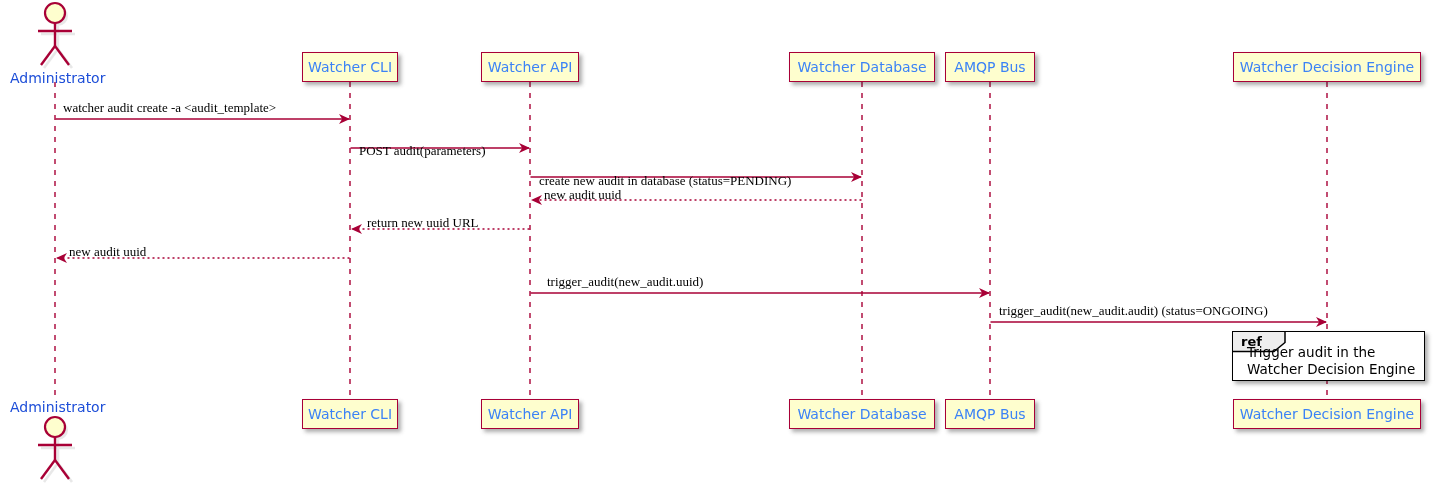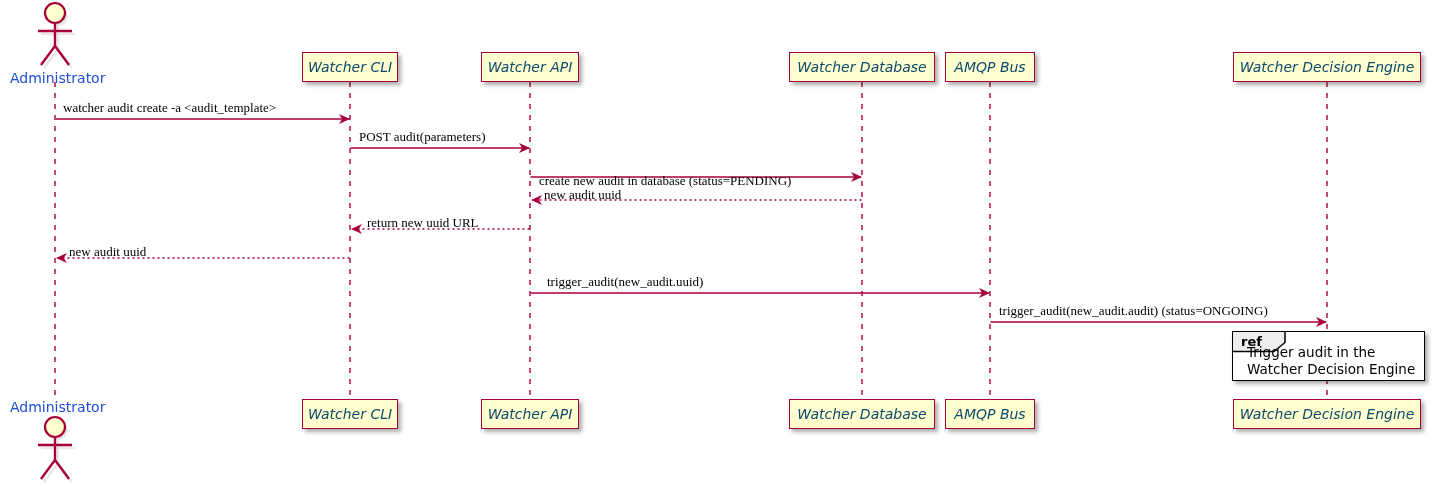--- a/index.html
+++ b/index.html
@@ -25,27 +25,26 @@
     height: 486px;
   }
   .participant-box {
     position: absolute;
     box-sizing: border-box;
     background: #FEFECE;
     border: 1.5px solid #A80036;
     box-shadow: 3px 3px 4px rgba(40,40,40,0.38);
     font-family: "DejaVu Sans", sans-serif;
     font-size: 14px;
-    color: #0c4a6e;
+    color: #3b82f6;
     display: flex;
     align-items: center;
     justify-content: center;
     white-space: nowrap;
     line-height: 1;
-    font-style: italic;
   }
   .actor-label {
     position: absolute;
     font-family: "DejaVu Sans", sans-serif;
     font-size: 14px;
     color: #1d4ed8;
     white-space: nowrap;
   }
   .msg-label {
     position: absolute;
@@ -211,21 +210,21 @@
   <div class="participant-box" style="left:945px; top:399px; width:90px; height:30px;">
     <span>AMQP Bus</span>
   </div>
 
   <div class="participant-box" style="left:1233px; top:399px; width:188px; height:30px;">
     <span>Watcher Decision Engine</span>
   </div>
 
   <div class="msg-label" style="left:63px; top:101px;">watcher audit create -a &lt;audit_template&gt;</div>
 
-  <div class="msg-label" style="left:359px; top:130px;text-align:center;">POST audit(parameters)</div>
+  <div class="msg-label" style="left:359px; top:144px;text-align:center;">POST audit(parameters)</div>
 
   <div class="msg-label" style="left:539px; top:159px;margin-top:15px;">create new audit in database (status=PENDING)</div>
 
   <div class="msg-label" style="left:544px; top:188px;">new audit uuid</div>
 
   <div class="msg-label" style="left:367px; top:216px;">return new uuid URL</div>
 
   <div class="msg-label" style="left:69px; top:245px;">new audit uuid</div>
 
   <div class="msg-label" style="left:539px; top:275px;margin-left:8px;">trigger_audit(new_audit.uuid)</div>

